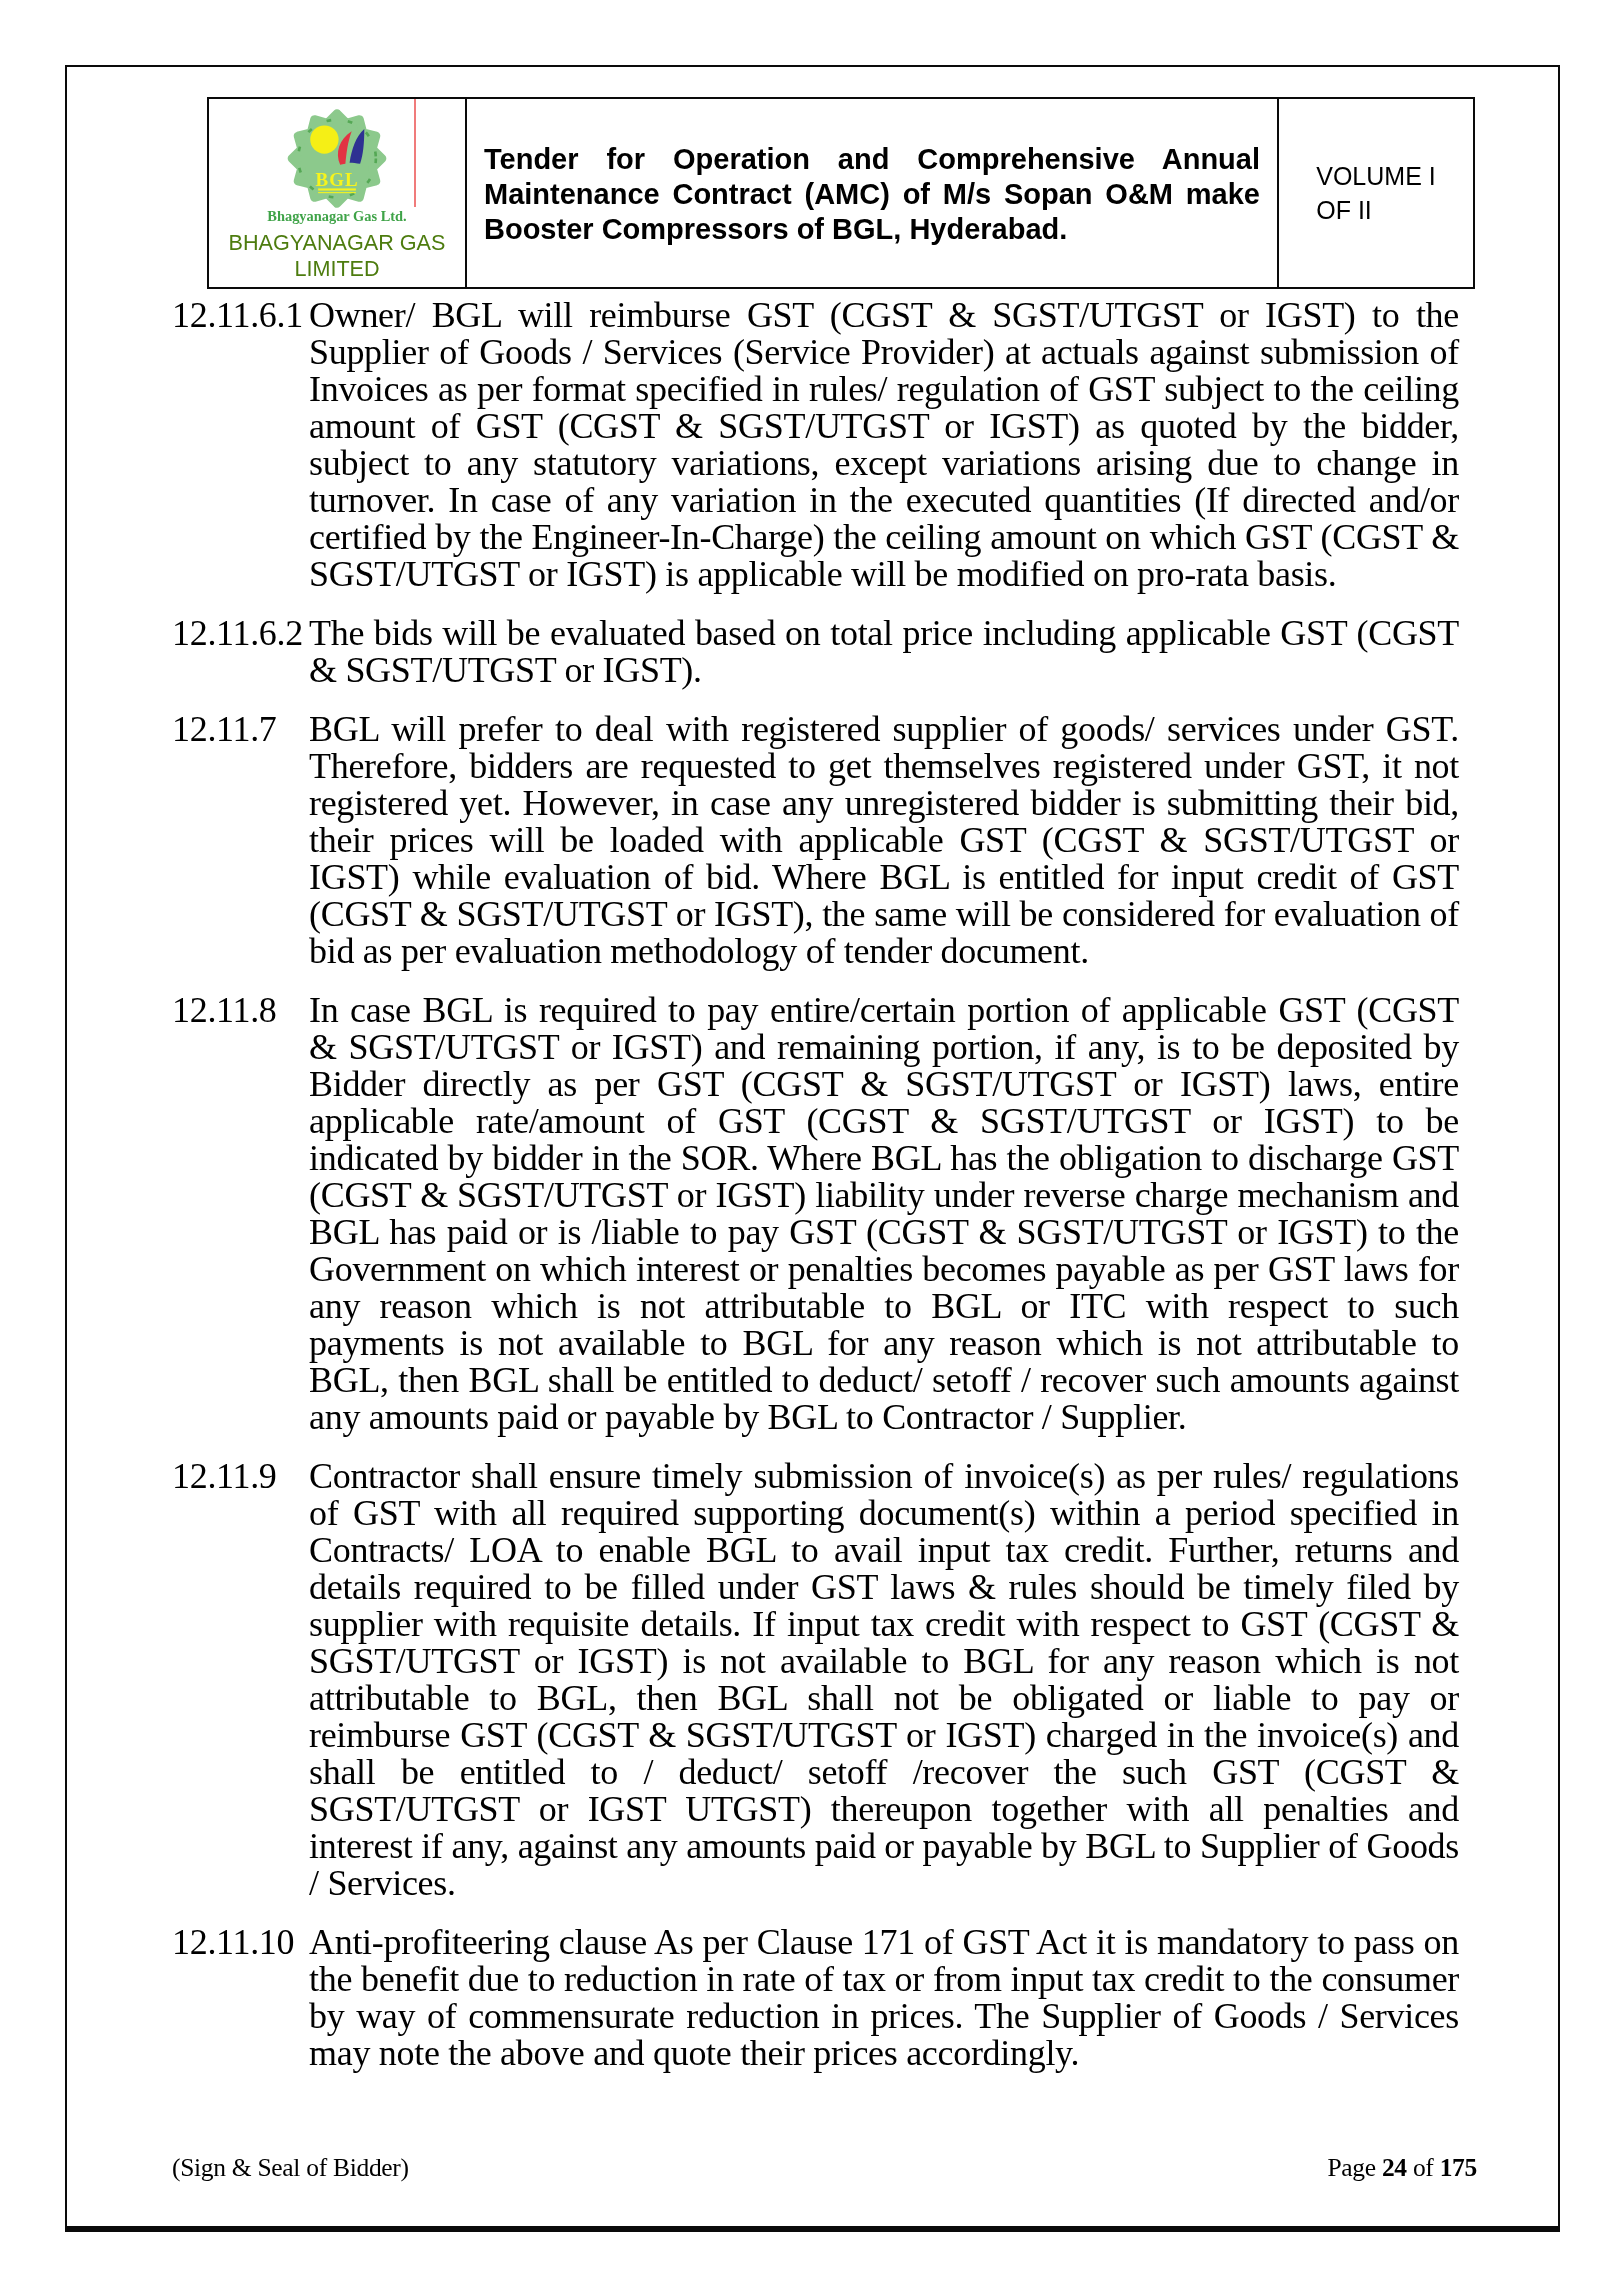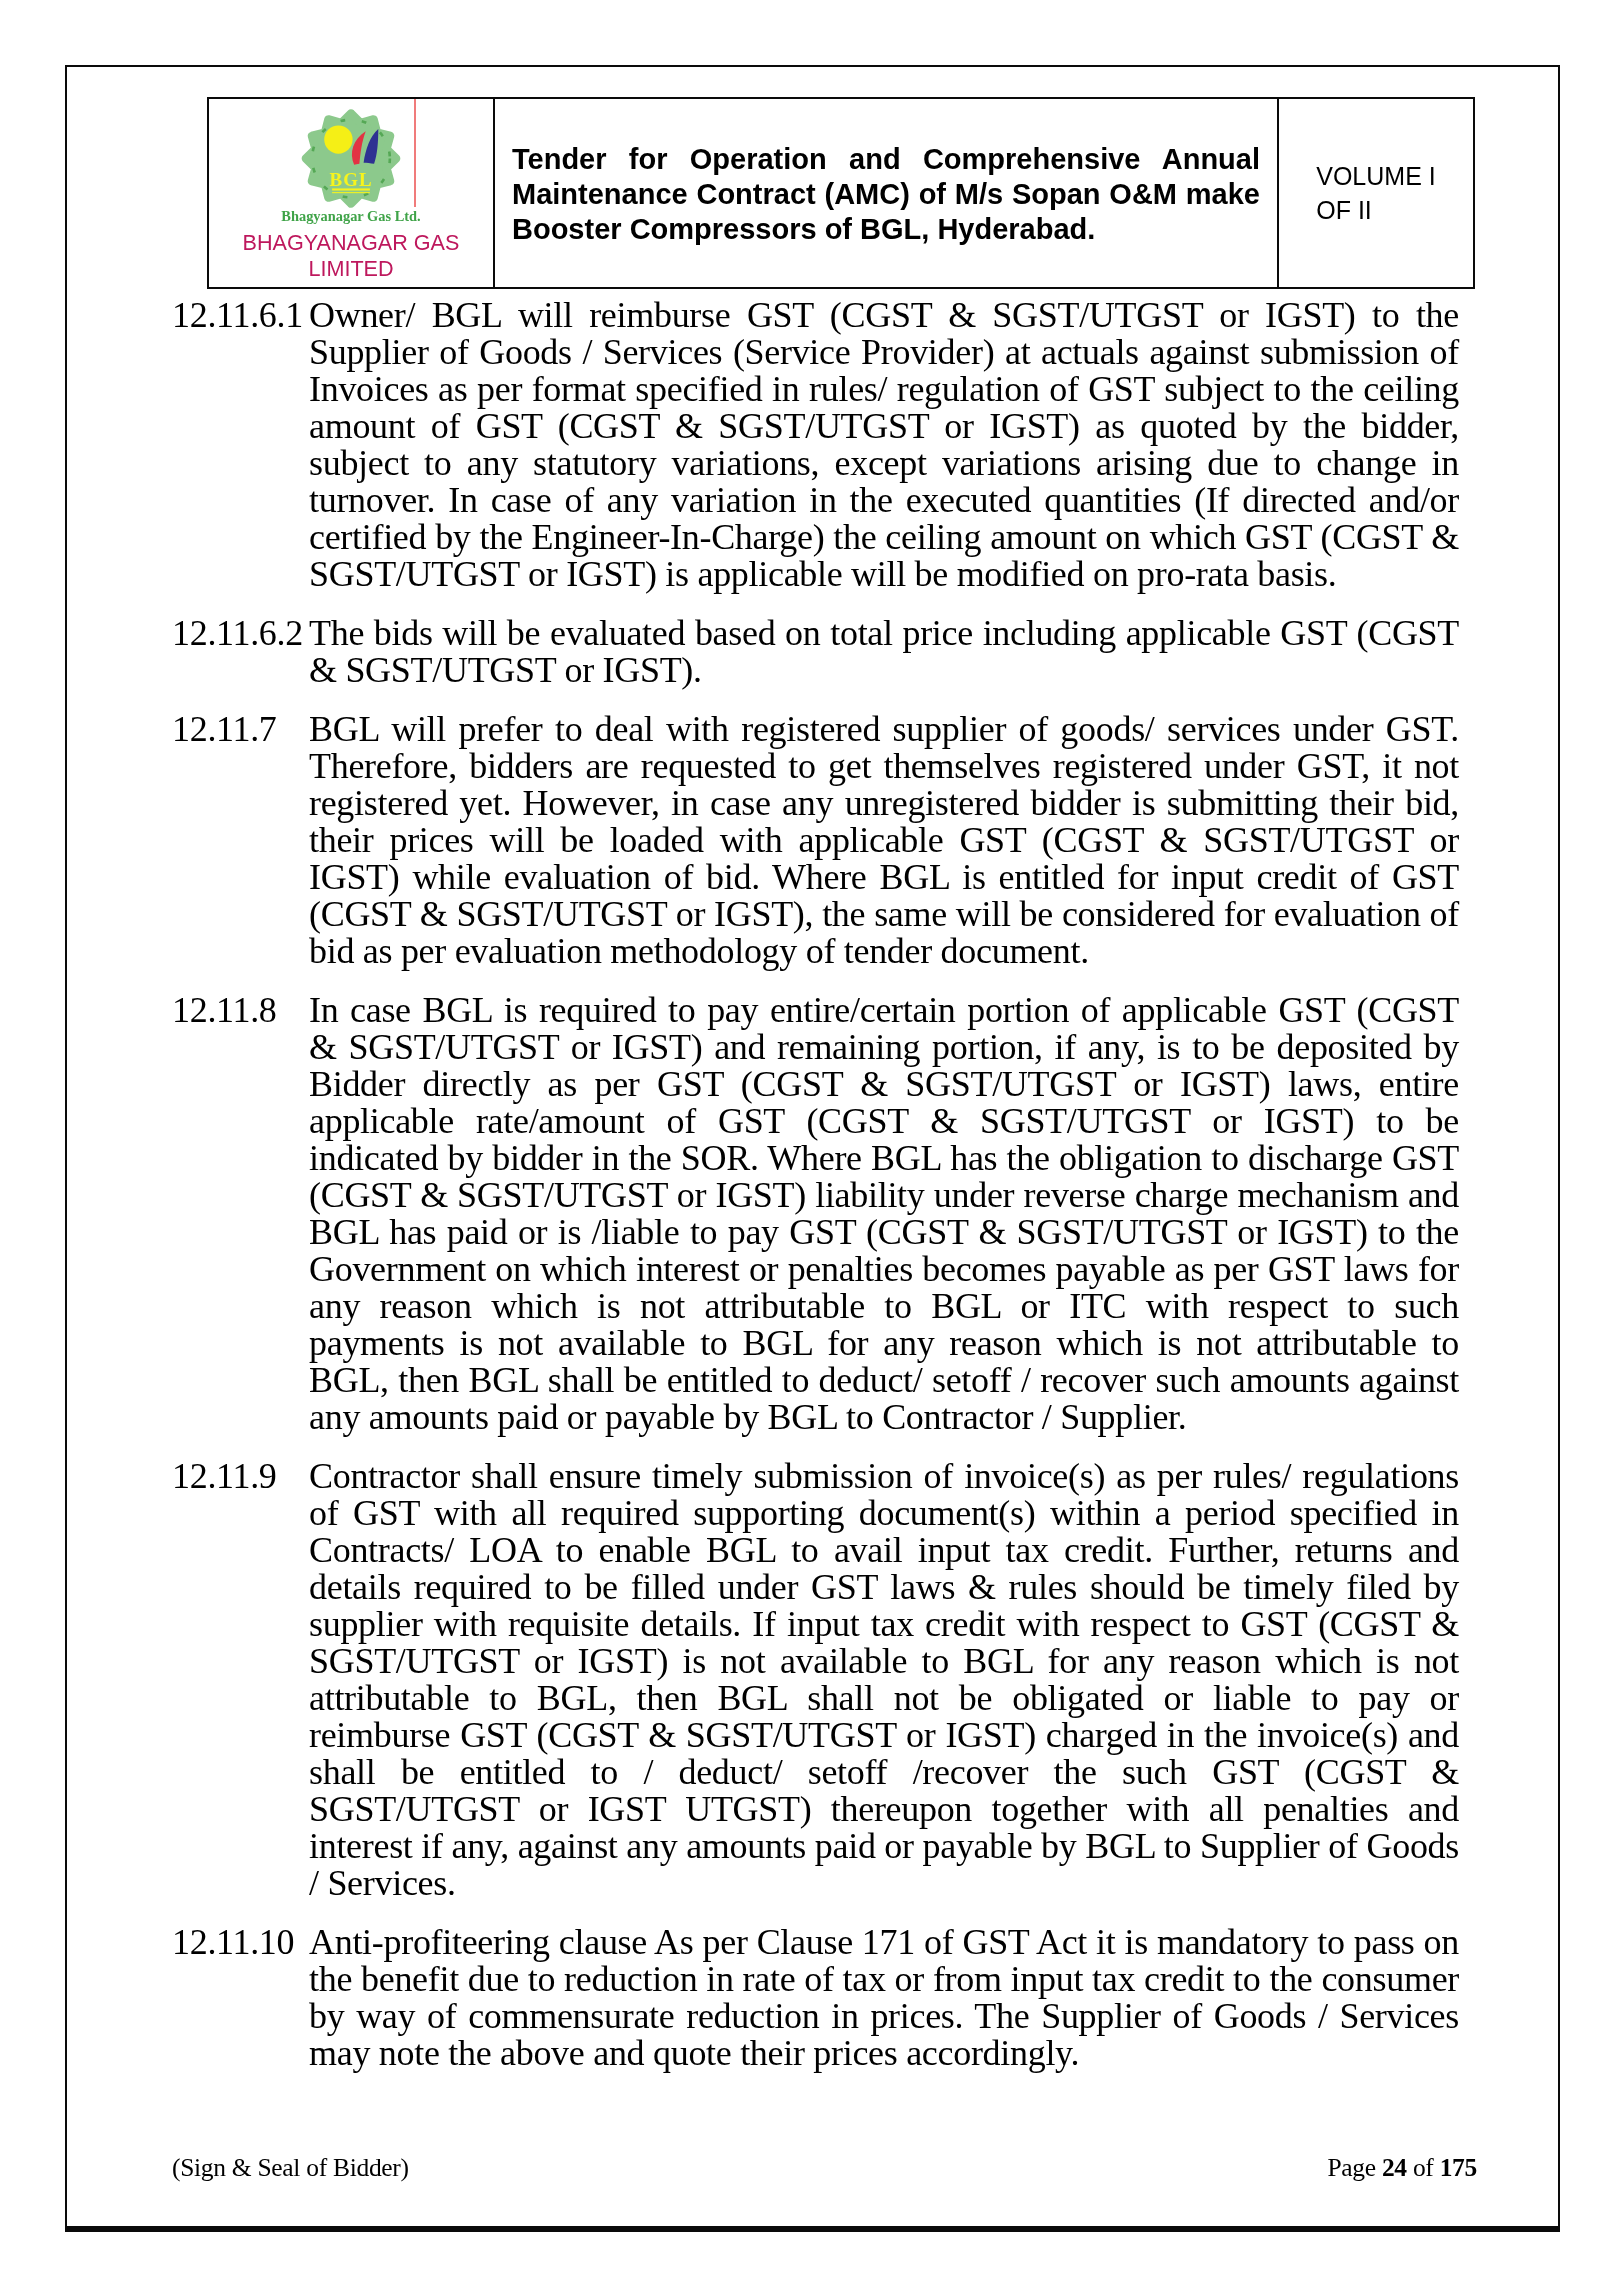--- a/index.html
+++ b/index.html
@@ -15,32 +15,32 @@
   }
   
   .header-table{
     position:absolute;left:140px;top:30px;width:1268px;
     display:flex;border:2.6px solid #0a0a0a;box-sizing:border-box;
     font-family:"Liberation Sans", sans-serif;
   }
   .cell{box-sizing:border-box;}
   .cell + .cell{border-left:2px solid #0a0a0a;}
   .cell-logo{
-    width:284px;display:flex;flex-direction:column;align-items:center;
+    width:256px;display:flex;flex-direction:column;align-items:center;
     padding:6.5px 3.9px 5.2px 3.9px;position:relative;
   }
   .logo-divider{
     position:absolute;top:0;left:205px;width:2px;height:108px;
   }
   .logo-subtext{
     font-size:14.4px;font-weight:bold;margin-top:-2.6px;
     font-family:Liberation Serif, serif;
   }
   .logo-company{
-    margin-top:5.2px;font-size:21.6px;line-height:26px;text-align:center;color:#be185d;
+    margin-top:5.2px;font-size:21.6px;line-height:26px;text-align:center;color:#4d7c0f;
   }
   .cell-title{
     flex:1;padding:10.5px 17px 7.9px 17px;
     font-size:29px;line-height:35px;font-weight:600;
     display:flex;flex-direction:column;justify-content:center;gap:28px;
   }
   .title-main{text-align:justify;}
   .title-bid{text-align:center;}
   .cell-volume{
     width:196px;display:flex;align-items:center;justify-content:center;

